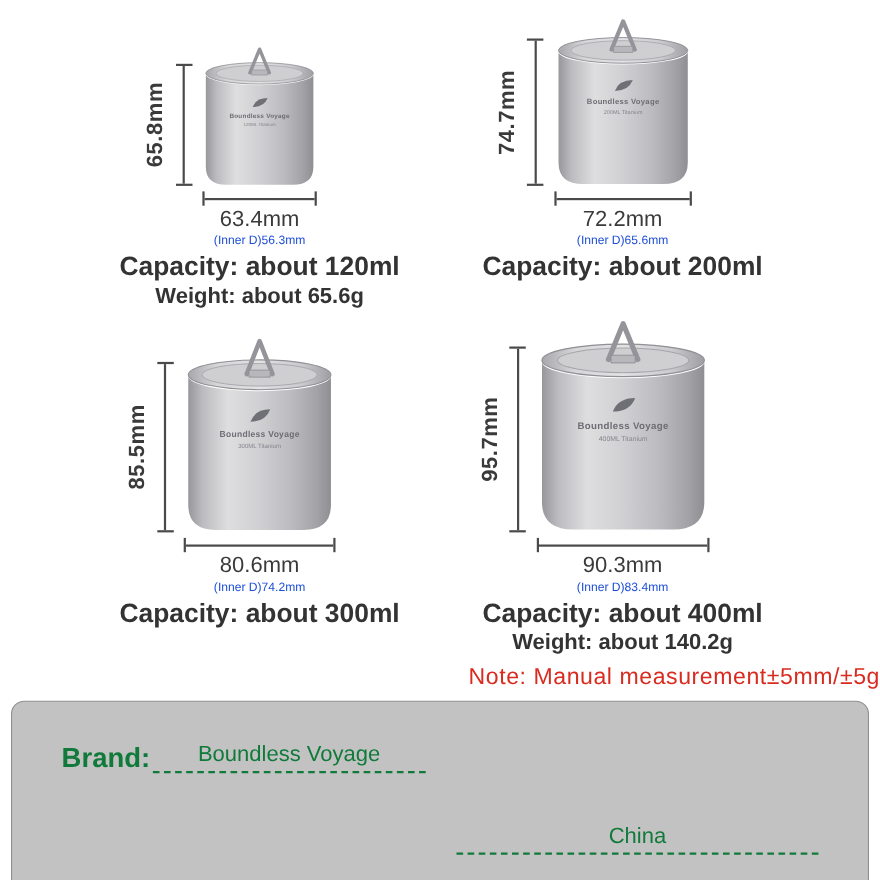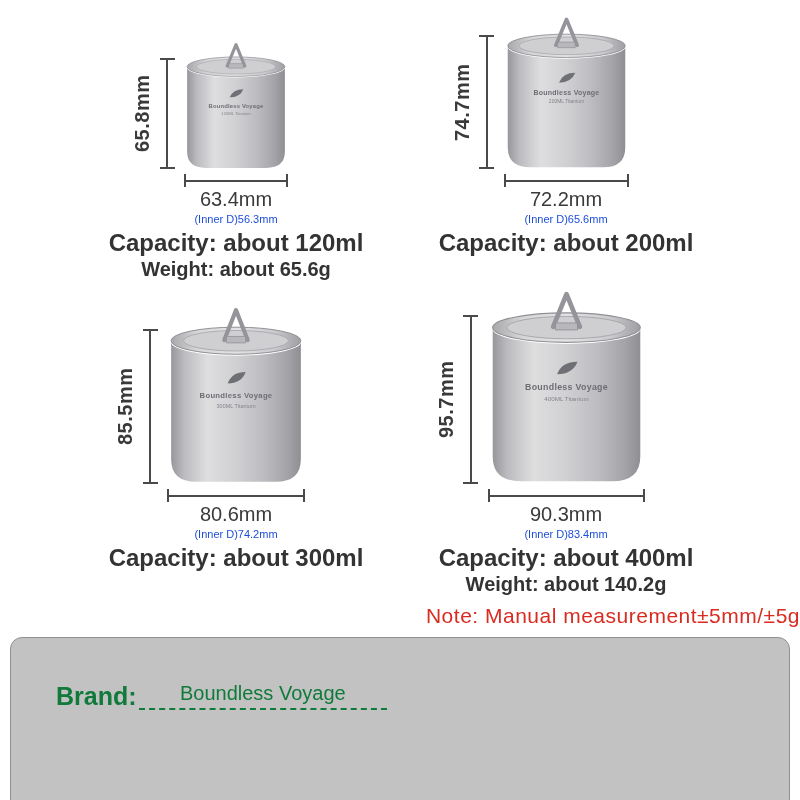--- a/index.html
+++ b/index.html
@@ -277,14 +277,15 @@
 <div class="panel">
   <div class="field">
     <span class="flabel">Brand:</span>
     <span class="fvalue"><span class="fval">Boundless Voyage</span></span>
   </div>
   <div class="field">
   </div>
   <div class="field">
   </div>
   <div class="field">
+    <span class="fvalue"><span class="fval">China</span></span>
   </div>
 </div>
 
 </body></html>

